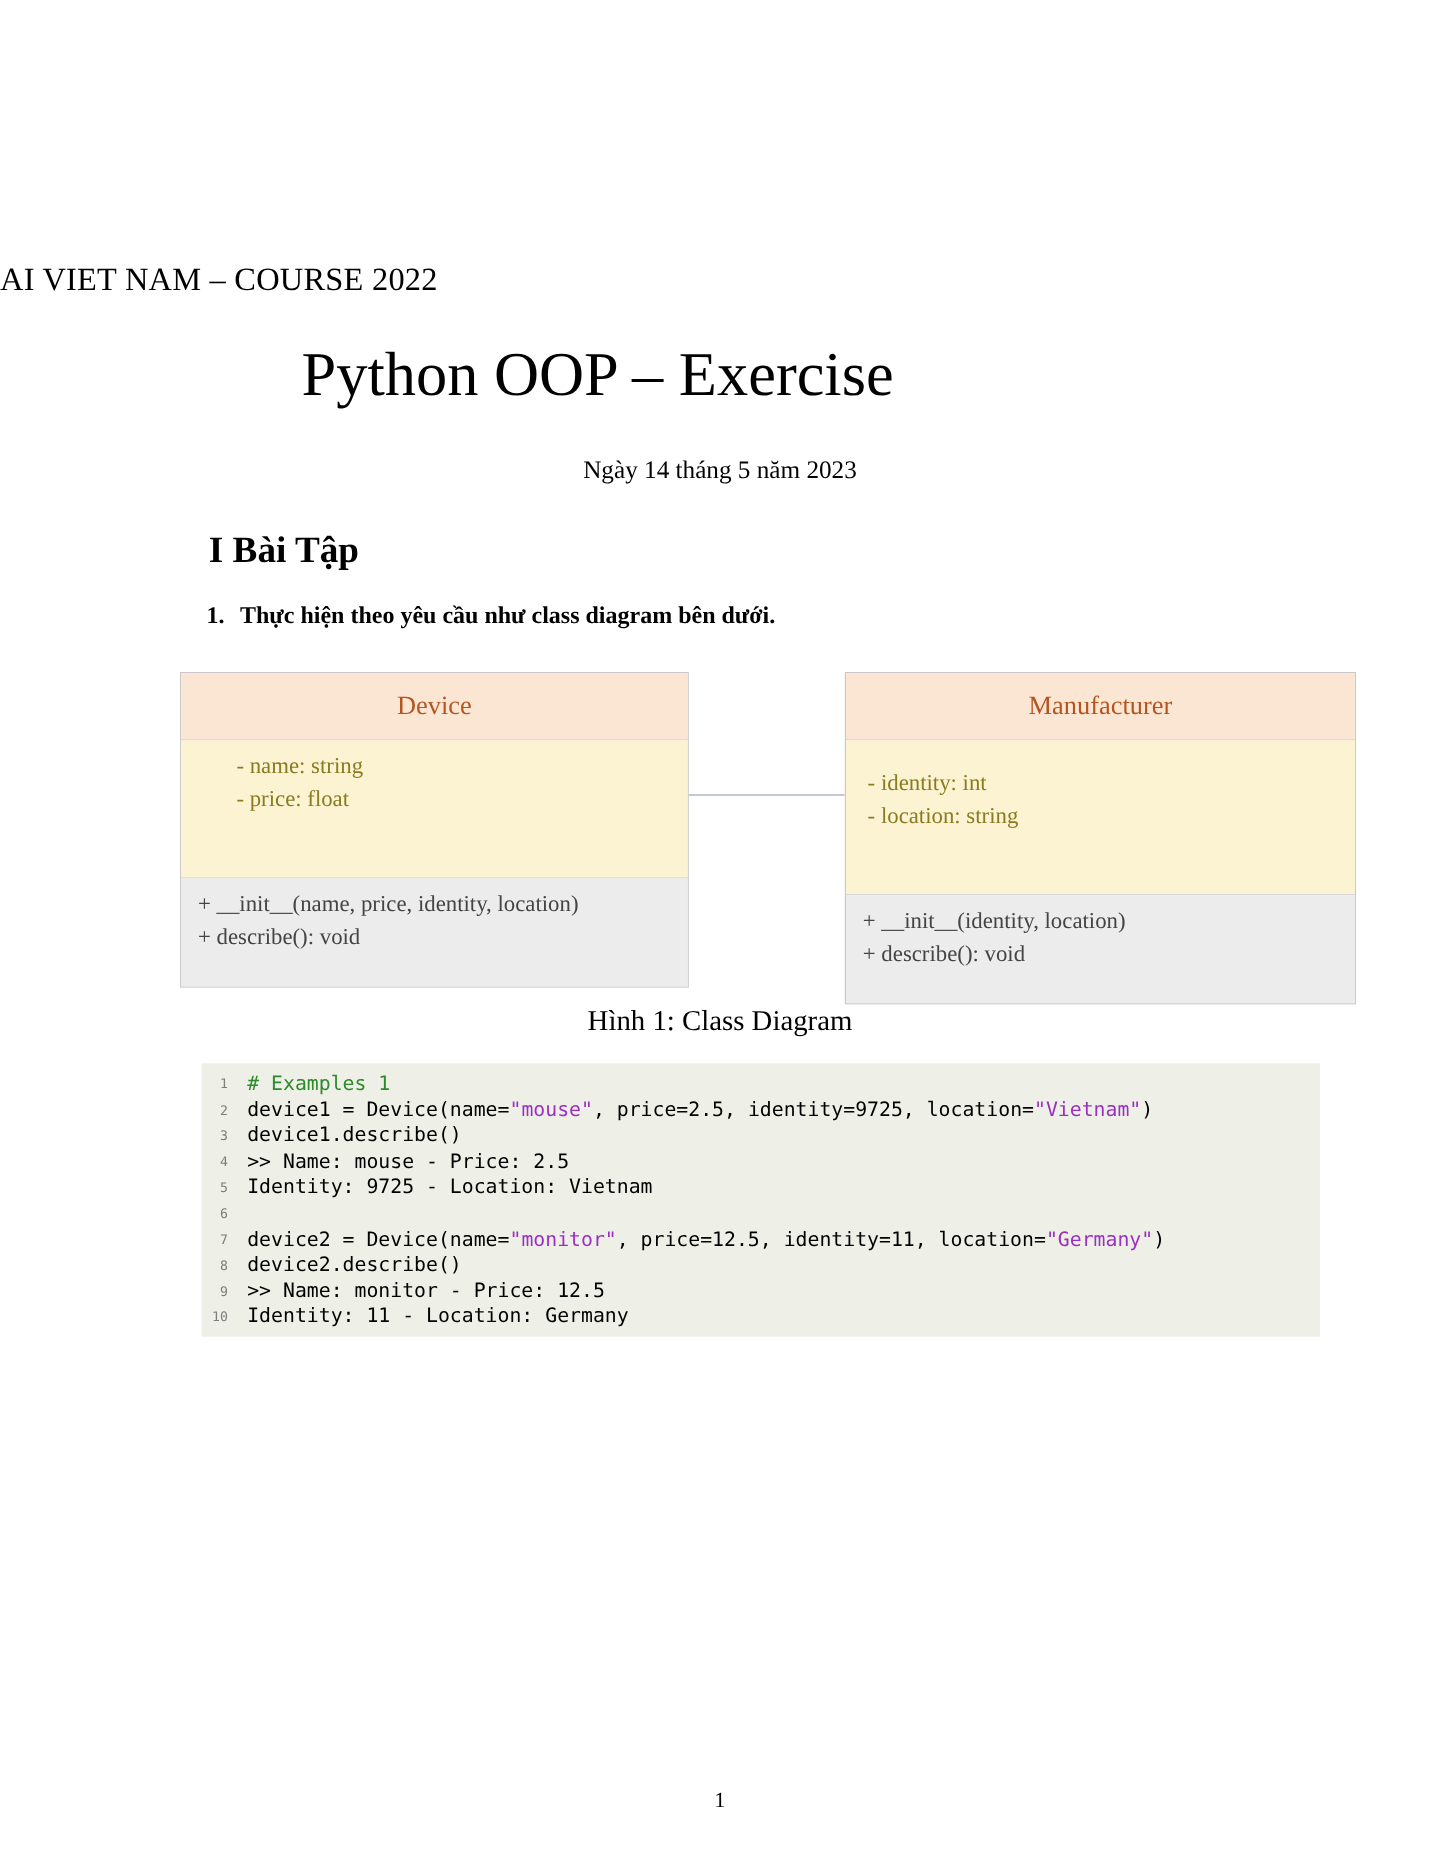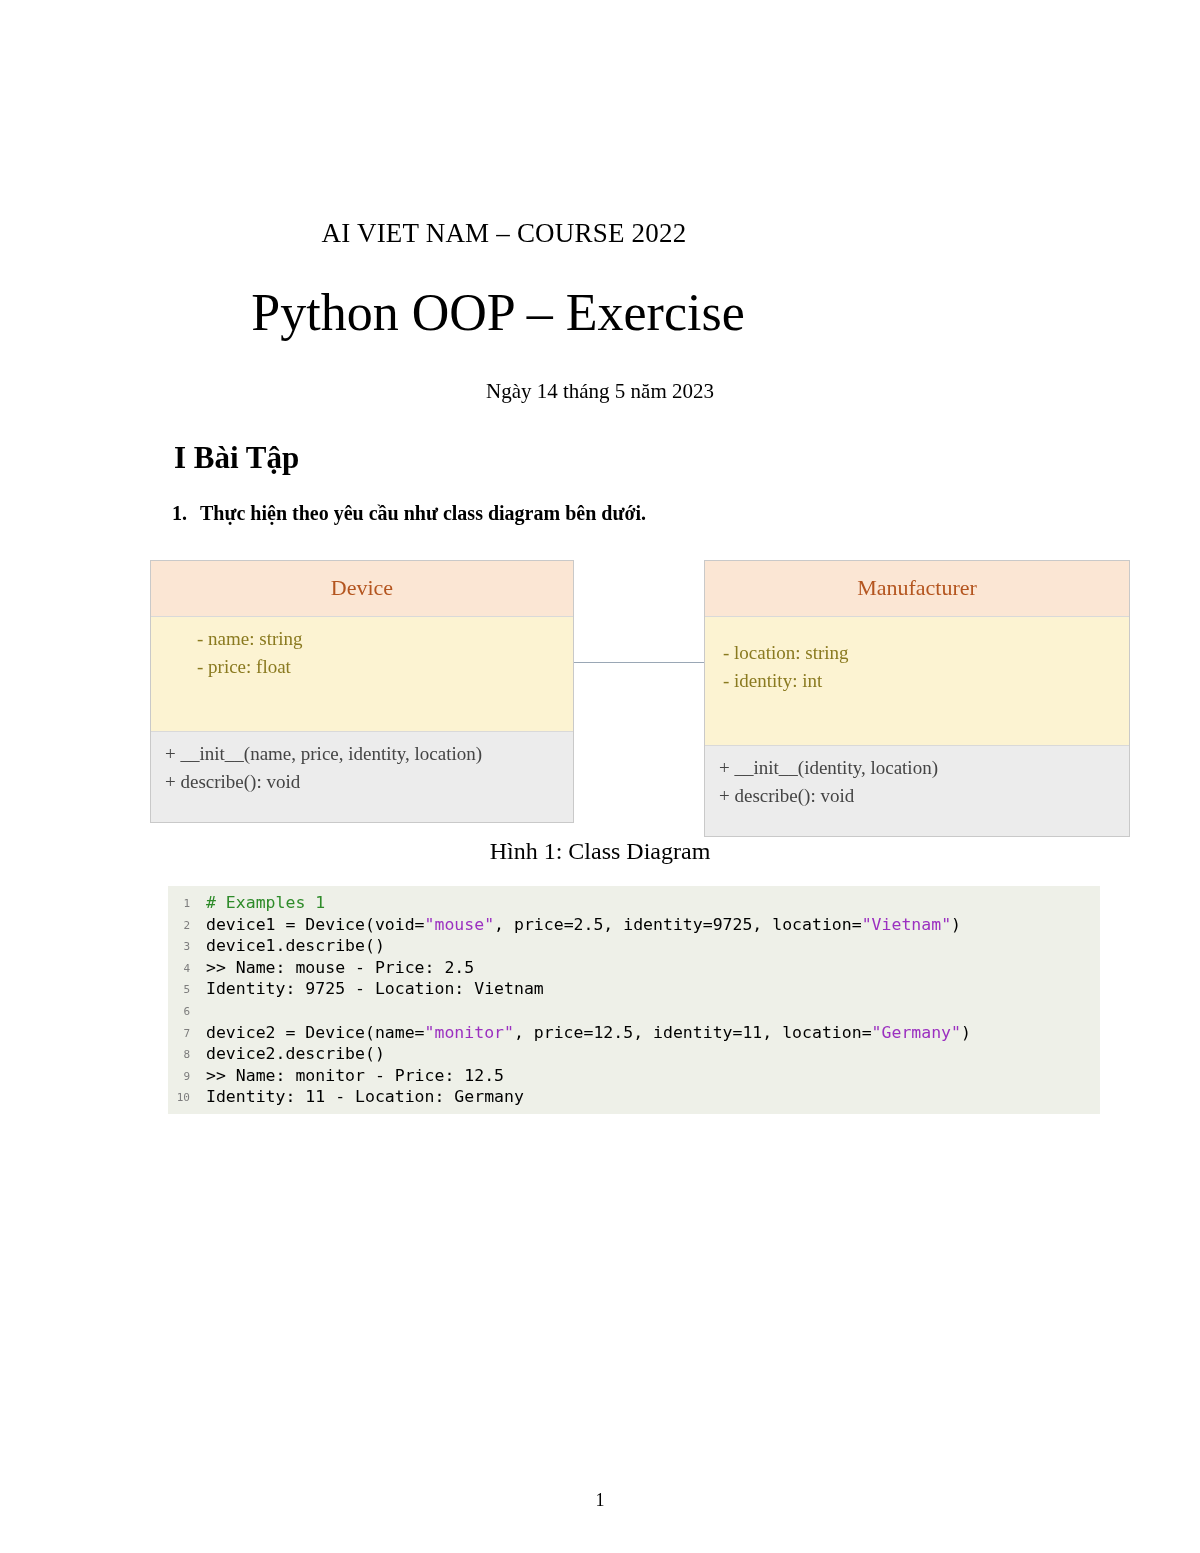--- a/index.html
+++ b/index.html
@@ -20,21 +20,21 @@
     height: 1553px;
     box-sizing: border-box;
   }
 
   
   .course-line {
     position: absolute;
     top: 218px;
     left: 0;
     width: 1008px;
-    text-align: center;
+    text-align: left;
     font-size: 27px;
     letter-spacing: 0.2px;
   }
   .doc-title {
     position: absolute;
     top: 283px;
     left: 0;
     width: 996px;
     text-align: center;
     font-size: 52px;
@@ -210,36 +210,36 @@
         <div>+ __init__(name, price, identity, location)</div>
         <div>+ describe(): void</div>
       </div>
     </div>
 
     <div class="uml-link"></div>
 
     <div class="uml-box uml-manu">
       <div class="uml-title">Manufacturer</div>
       <div class="uml-attrs">
+        <div>- identity: int</div>
         <div>- location: string</div>
-        <div>- identity: int</div>
       </div>
       <div class="uml-ops">
         <div>+ __init__(identity, location)</div>
         <div>+ describe(): void</div>
       </div>
     </div>
 
   </div>
 
   <div class="figure-caption">Hình 1: Class Diagram</div>
 
   <div class="code-block" id="code-block">
       <div class="code-line"><span class="ln">1</span><span class="code-text"><span class="tok-comment"># Examples 1</span></span></div>
-      <div class="code-line"><span class="ln">2</span><span class="code-text"><span>device1 = Device(void=</span><span class="tok-string">"mouse"</span><span>, price=2.5, identity=9725, location=</span><span class="tok-string">"Vietnam"</span><span>)</span></span></div>
+      <div class="code-line"><span class="ln">2</span><span class="code-text"><span>device1 = Device(name=</span><span class="tok-string">"mouse"</span><span>, price=2.5, identity=9725, location=</span><span class="tok-string">"Vietnam"</span><span>)</span></span></div>
       <div class="code-line"><span class="ln">3</span><span class="code-text"><span>device1.describe()</span></span></div>
       <div class="code-line"><span class="ln">4</span><span class="code-text"><span>&gt;&gt; Name: mouse - Price: 2.5</span></span></div>
       <div class="code-line"><span class="ln">5</span><span class="code-text"><span>Identity: 9725 - Location: Vietnam</span></span></div>
       <div class="code-line"><span class="ln">6</span><span class="code-text"><span></span></span></div>
       <div class="code-line"><span class="ln">7</span><span class="code-text"><span>device2 = Device(name=</span><span class="tok-string">"monitor"</span><span>, price=12.5, identity=11, location=</span><span class="tok-string">"Germany"</span><span>)</span></span></div>
       <div class="code-line"><span class="ln">8</span><span class="code-text"><span>device2.describe()</span></span></div>
       <div class="code-line"><span class="ln">9</span><span class="code-text"><span>&gt;&gt; Name: monitor - Price: 12.5</span></span></div>
       <div class="code-line"><span class="ln">10</span><span class="code-text"><span>Identity: 11 - Location: Germany</span></span></div>
     </div>
 

